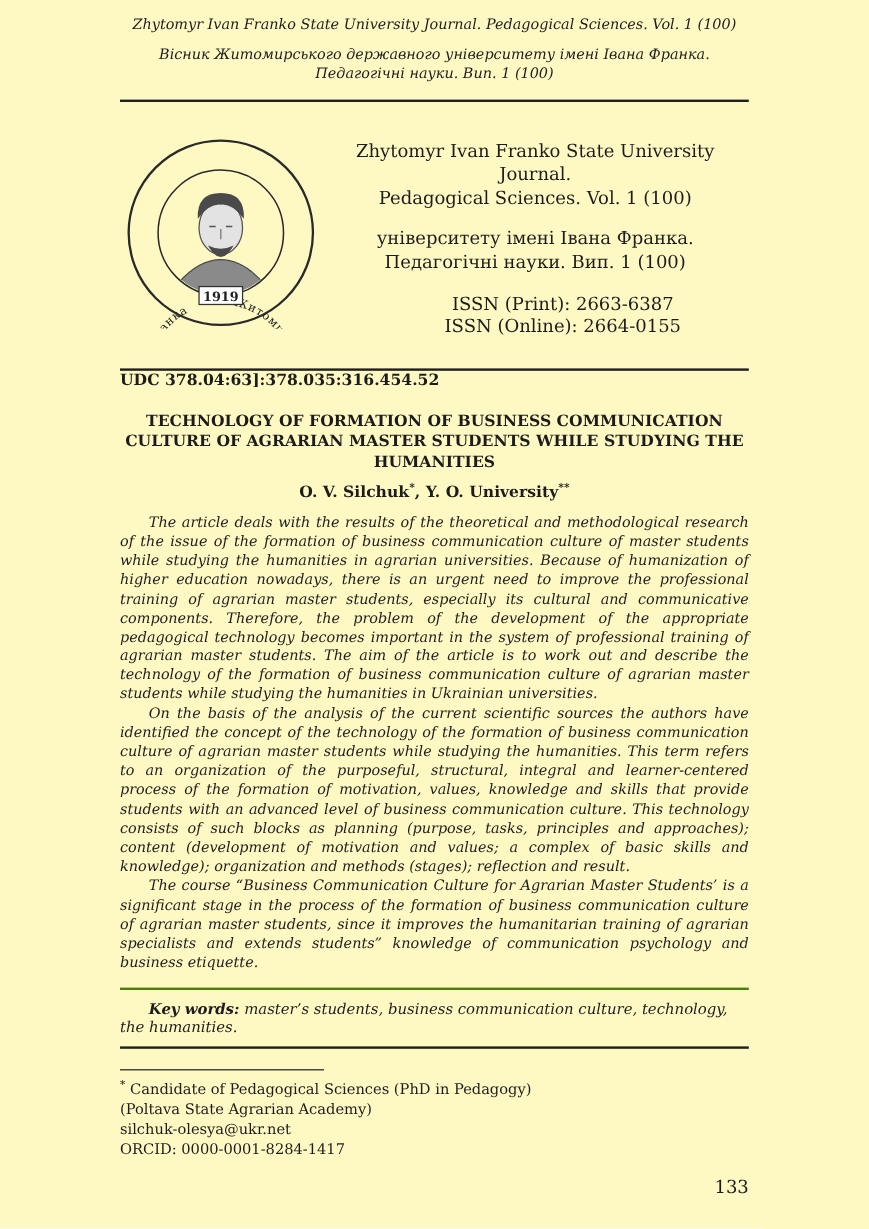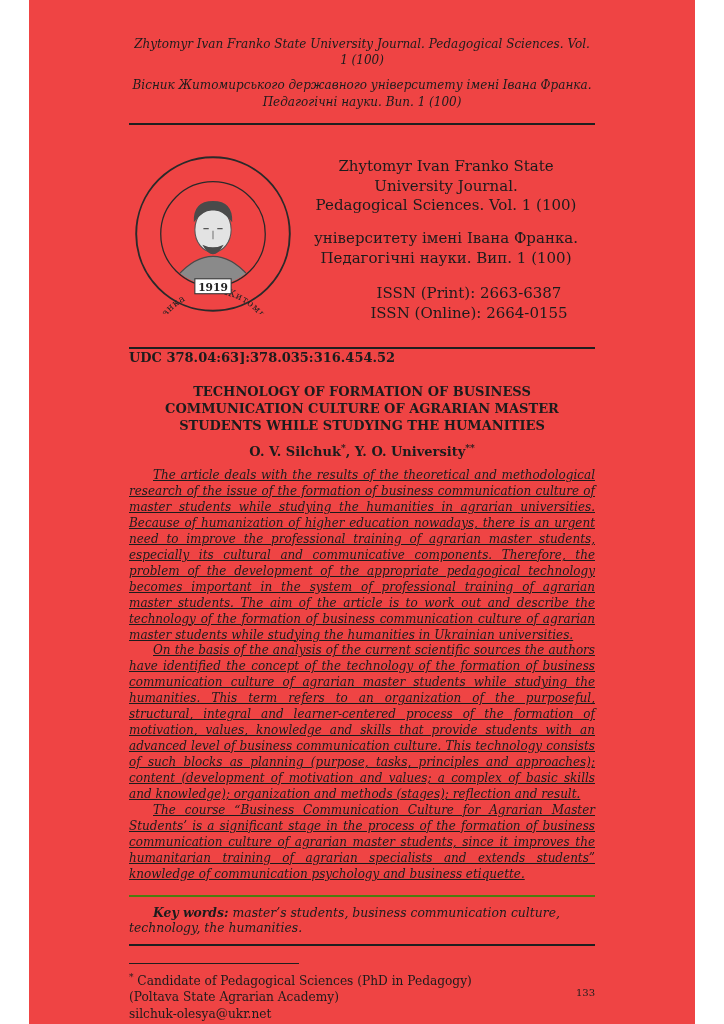--- a/index.html
+++ b/index.html
@@ -1,24 +1,24 @@
 <!DOCTYPE html>
 <html><head>
 <meta charset="utf-8">
 <style>
   * { margin:0; padding:0; box-sizing:border-box; }
   html,body { background:#ffffff; }
   .page {
     position:relative;
-    width:666px; height:1024px;
+    width:724px; height:1024px;
     margin:0 auto;
-    background:#ef4444;
+    background:#fef9c3;
     color:#1c1c1c;
     font-family:"DejaVu Serif","Liberation Serif",serif;
-    padding:36px 100px 0 100px;
+    padding:12px 100px 0 100px;
     overflow:hidden;
   }
   
   .running-head { text-align:center; font-style:italic; font-size:12px; line-height:1.35; }
   .rh-first { margin-bottom:9px; }
   
   .rule { border:none; border-top:2px solid #1f1f1f; height:0; }
   .rule-top { margin-top:13px; }
   .rule-masthead { margin-top:24px; }
   
@@ -28,30 +28,30 @@
   .mh-group { margin-top:13px; }
   .mh-group:first-child { margin-top:12px; }
   .issn-group { margin-top:15px; padding-left:46px; }
   
   .meta { font-weight:bold; font-size:13px; line-height:1.45; }
   .title { margin-top:15px; text-align:center; font-weight:bold; font-size:13px; line-height:1.32; }
   .authors { margin-top:8px; text-align:center; font-weight:bold; font-size:13px; }
   .authors sup { font-size:9px; }
   
   .abstract { margin-top:9px; }
-  .abstract p { font-style:italic; font-size:12px; line-height:1.33; text-align:justify; text-indent:24px;text-decoration:underline; }
+  .abstract p { font-style:italic; font-size:12px; line-height:1.33; text-align:justify; text-indent:24px; }
   
   .keywords-block { margin-top:12px; border-top:2px solid #4d7c0f; border-bottom:2px solid #1f1f1f; padding:8px 0 9px; }
   .keywords { font-size:12.4px; font-style:italic; text-indent:24px; }
   .keywords b { font-style:italic; }
   
   .footnote-sep { margin-top:17px; width:170px; border-top:1.5px solid #1f1f1f; }
   .footnotes { margin-top:7px; font-size:12.2px; line-height:1.36; }
   .footnotes sup { font-size:9px; }
-  .page-number { position:absolute; right:100px; bottom:26px; font-size:10px; }
+  .page-number { position:absolute; right:100px; bottom:26px; font-size:15px; }
   .seal-svg { display:block; }
 </style>
 </head>
 <body>
 
 <div class="page">
 
   <div class="running-head">
     <div class="rh-first">Zhytomyr Ivan Franko State University Journal. Pedagogical Sciences. Vol. 1 (100)</div>
     <div>Вісник Житомирського державного університету імені Івана Франка.</div>

